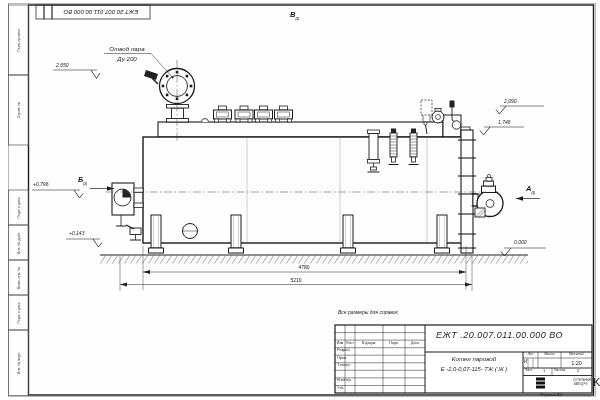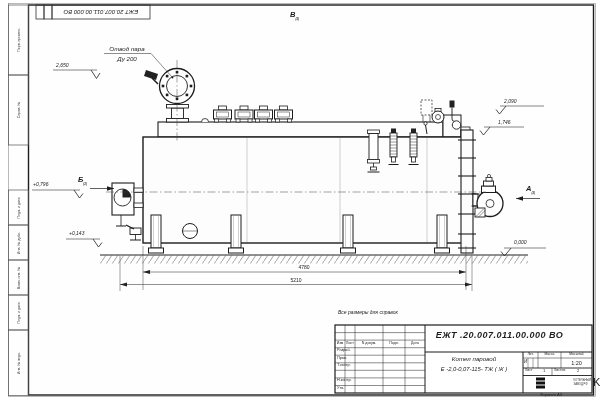--- a/index.html
+++ b/index.html
@@ -337,21 +337,21 @@
 <div class="t it" style="left:498px;top:119.5px;font-size:5px;">1,746</div>
 <div class="t it" style="left:33px;top:182px;font-size:5px;">+0,796</div>
 <div class="t it" style="left:69px;top:231px;font-size:5px;">+0,143</div>
 <div class="t it" style="left:514px;top:240px;font-size:5px;">0,000</div>
 
 <div class="t c" style="left:244px;top:265px;width:120px;font-size:5px;">4780</div>
 <div class="t c" style="left:236px;top:277.5px;width:120px;font-size:5px;">5210</div>
 
 <div class="t it" style="left:338px;top:309.5px;font-size:5px;">Все размеры для справок</div>
 
-<div class="t it c" style="left:427px;top:331px;width:145px;font-size:9px;font-weight:700;letter-spacing:0.5px;">ЕЖТ .20.007.011.00.000  ВО</div>
+<div class="t it c" style="left:427px;top:331px;width:145px;font-size:9px;font-weight:400;letter-spacing:0.5px;">ЕЖТ .20.007.011.00.000  ВО</div>
 
 <div class="t c" style="left:335px;top:341.8px;width:10px;font-size:3.6px;">Изм</div>
 <div class="t c" style="left:345px;top:341.8px;width:10px;font-size:3.6px;">Лист</div>
 <div class="t c" style="left:355px;top:341.8px;width:28px;font-size:3.6px;">N докум.</div>
 <div class="t c" style="left:383px;top:341.8px;width:22px;font-size:3.6px;">Подп.</div>
 <div class="t c" style="left:405px;top:341.8px;width:20px;font-size:3.6px;">Дата</div>
 
 <div class="t" style="left:337px;top:348.2px;font-size:3.8px;">Разраб.</div>
 <div class="t" style="left:337px;top:355.8px;font-size:3.8px;">Пров.</div>
 <div class="t" style="left:337px;top:363.4px;font-size:3.8px;">Т.контр.</div>

